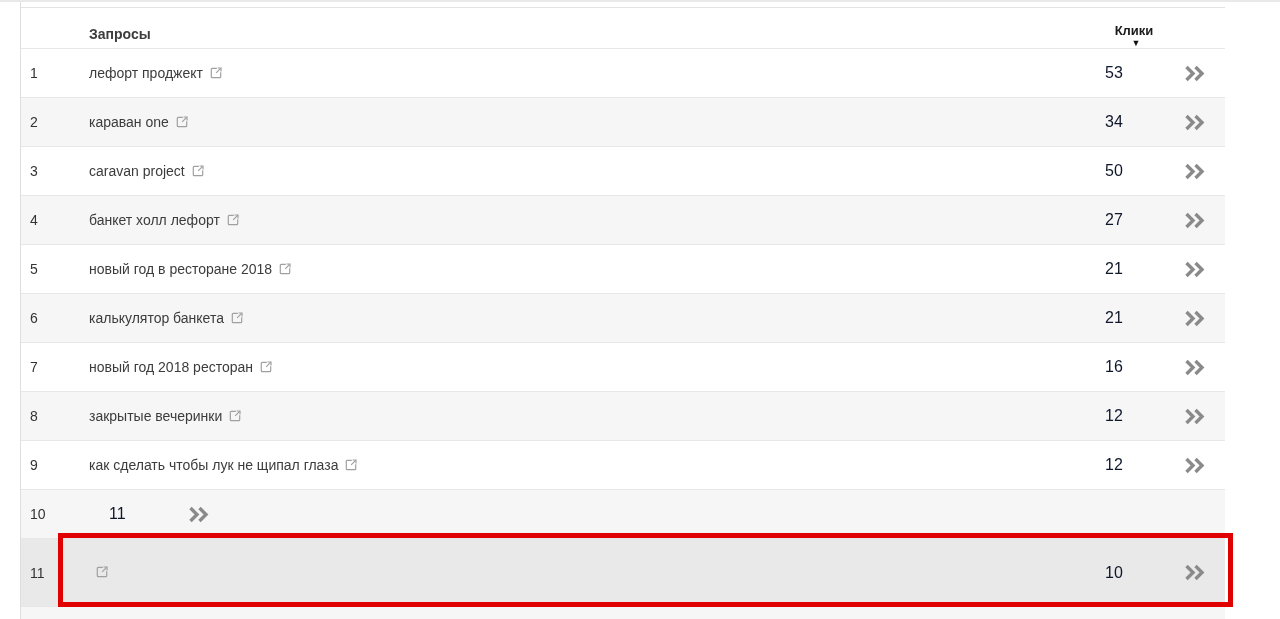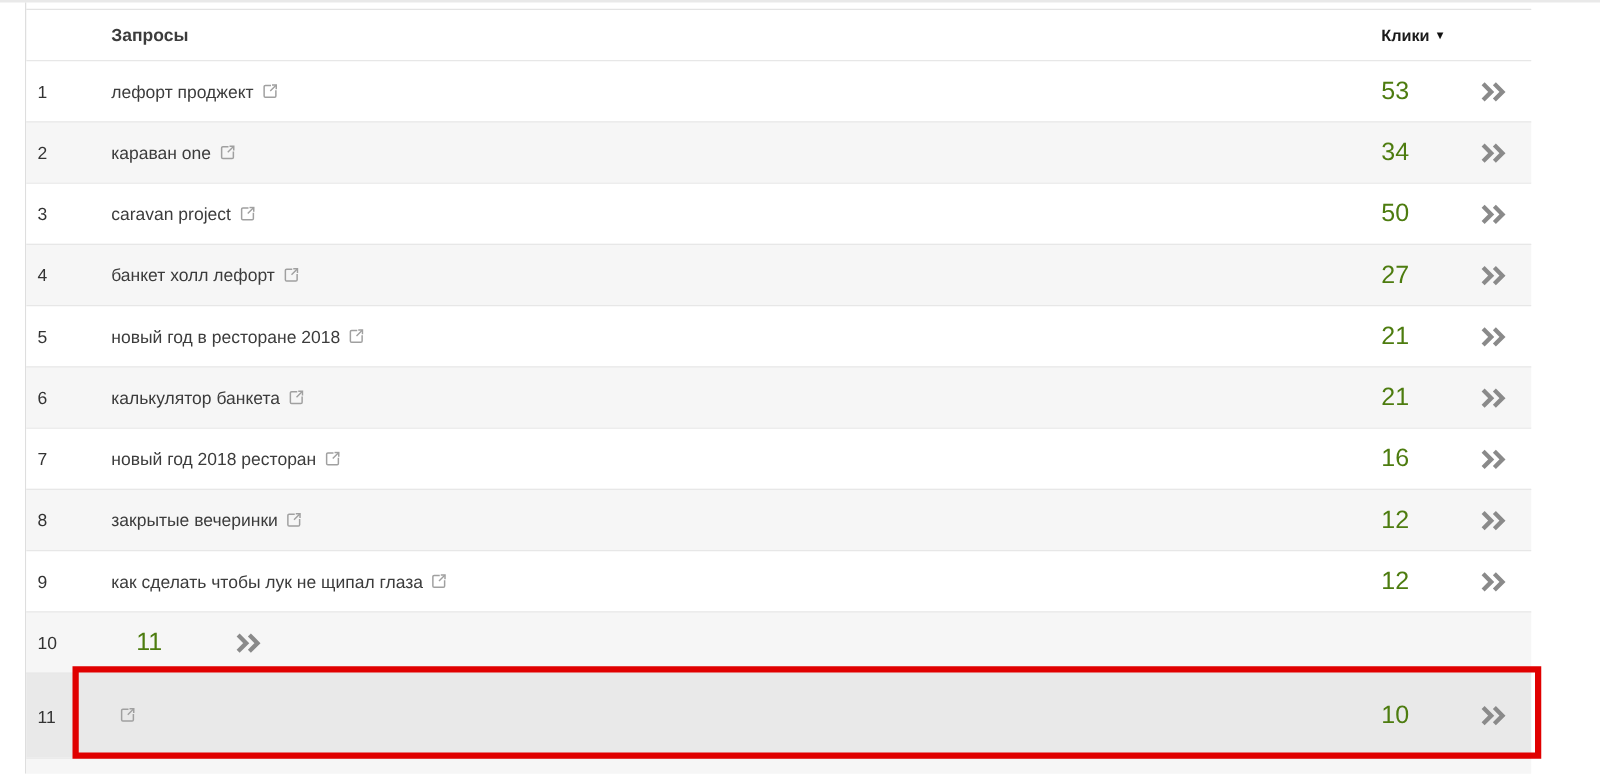--- a/index.html
+++ b/index.html
@@ -26,21 +26,21 @@
   }
   .table {
     position: absolute;
     left: 21px; top: 7px;
     width: 1204px;
     border-top: 1px solid #e3e3e3;
   }
   .thead {
     height: 40px;
     display: flex;
-    align-items: center;
+    align-items: flex-end;
     font-size: 13px;
     font-weight: bold;
     color: #1a1a1a;
   }
   .row {
     display: flex;
     align-items: center;
     height: 48px;
     border-top: 1px solid #e7e7e7;
     position: relative;
@@ -64,35 +64,36 @@
     min-width: 0;
     padding-right: 24px;
     font-size: 14px;
     line-height: 27px;
     color: #3c3c3c;
   }
   .cell.clicks {
     flex: none;
     width: 78px;
     padding-left: 20px;
-    font-size: 20px;
-    color: #4d7c0f;
+    font-size: 16px;
+    color: #0f172a;
   }
   .cell.act {
     flex: none;
     width: 62px;
     display: flex;
     justify-content: center;
     align-items: center;
   }
   .thead .cell.clicks {
     font-size: 13px;
     color: #1a1a1a;
     display: flex;
     align-items: center;
+    flex-direction: column;
   }
   .sort-arrow {
     font-size: 9px;
     margin-left: 4px;
     color: #111111;
   }
   .qtext { cursor: pointer; }
   .ext-icon {
     display: inline-block;
     margin-left: 7px;

